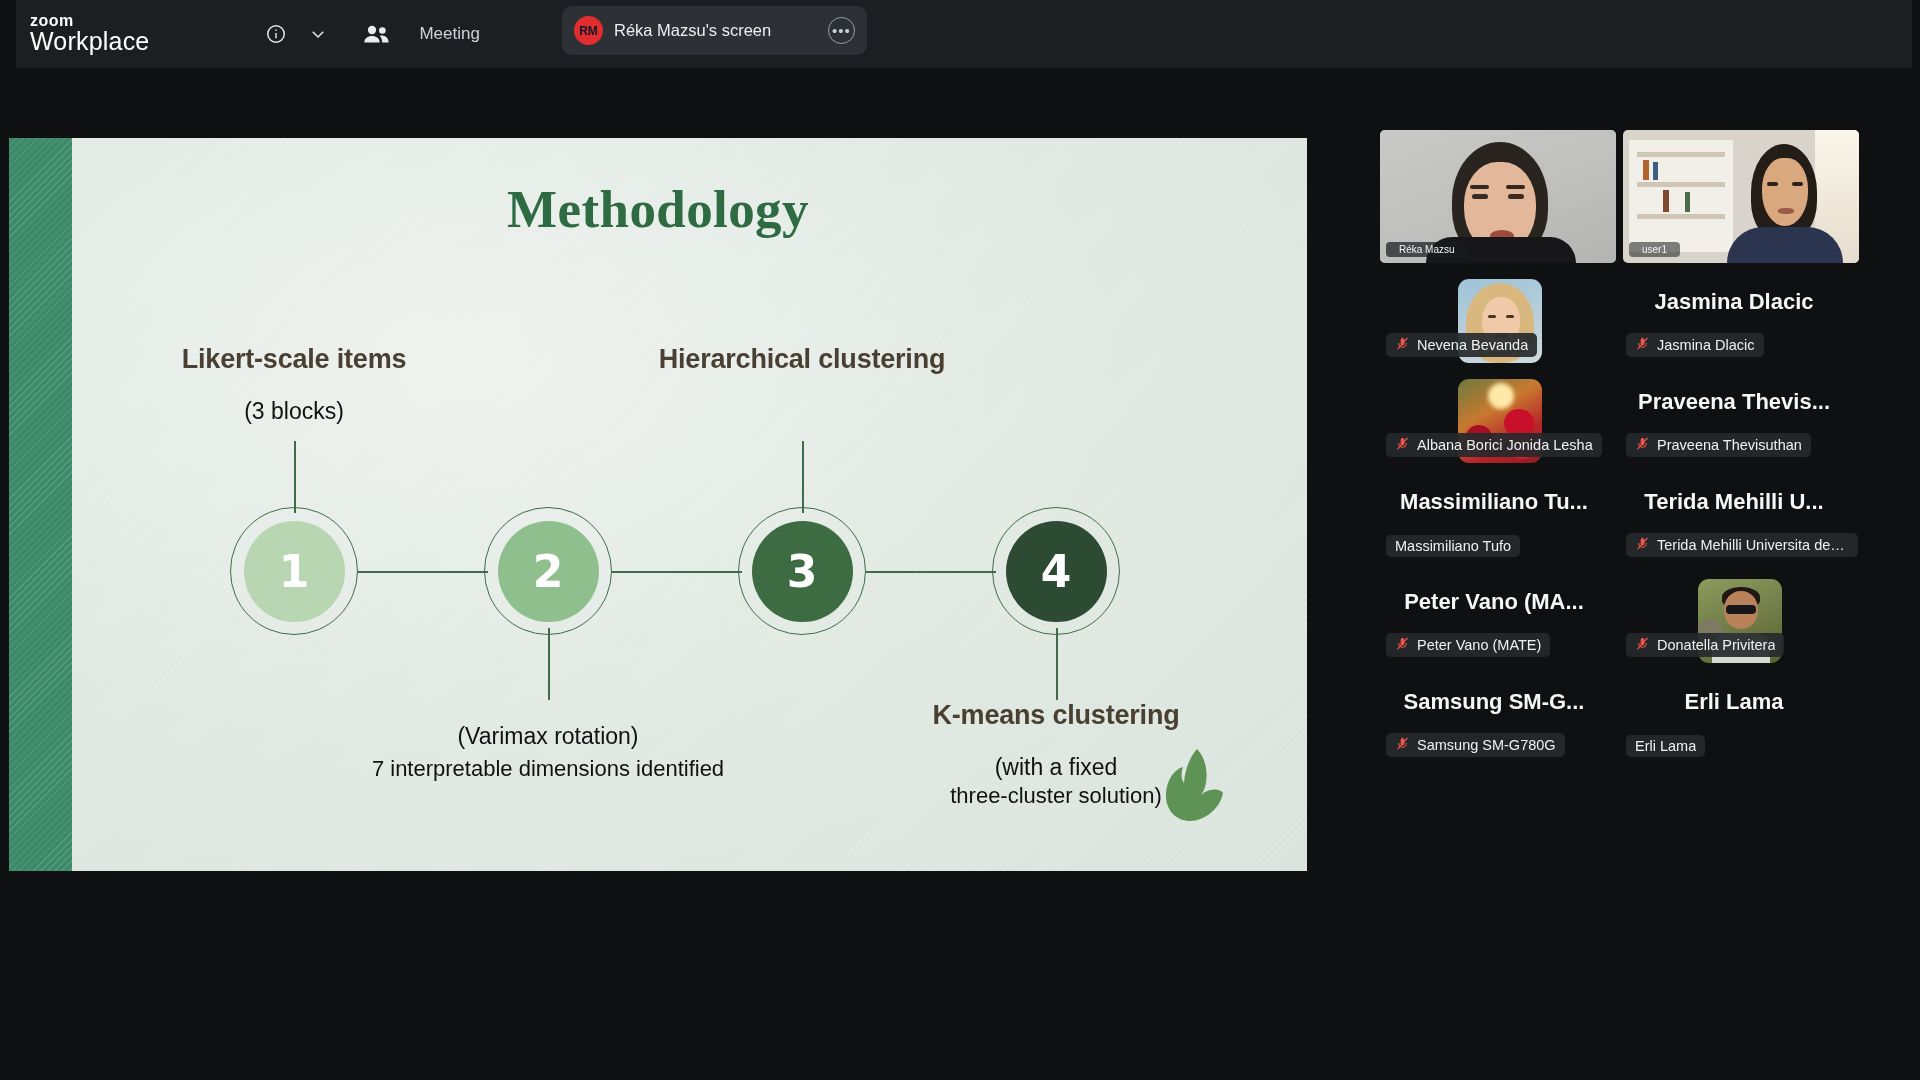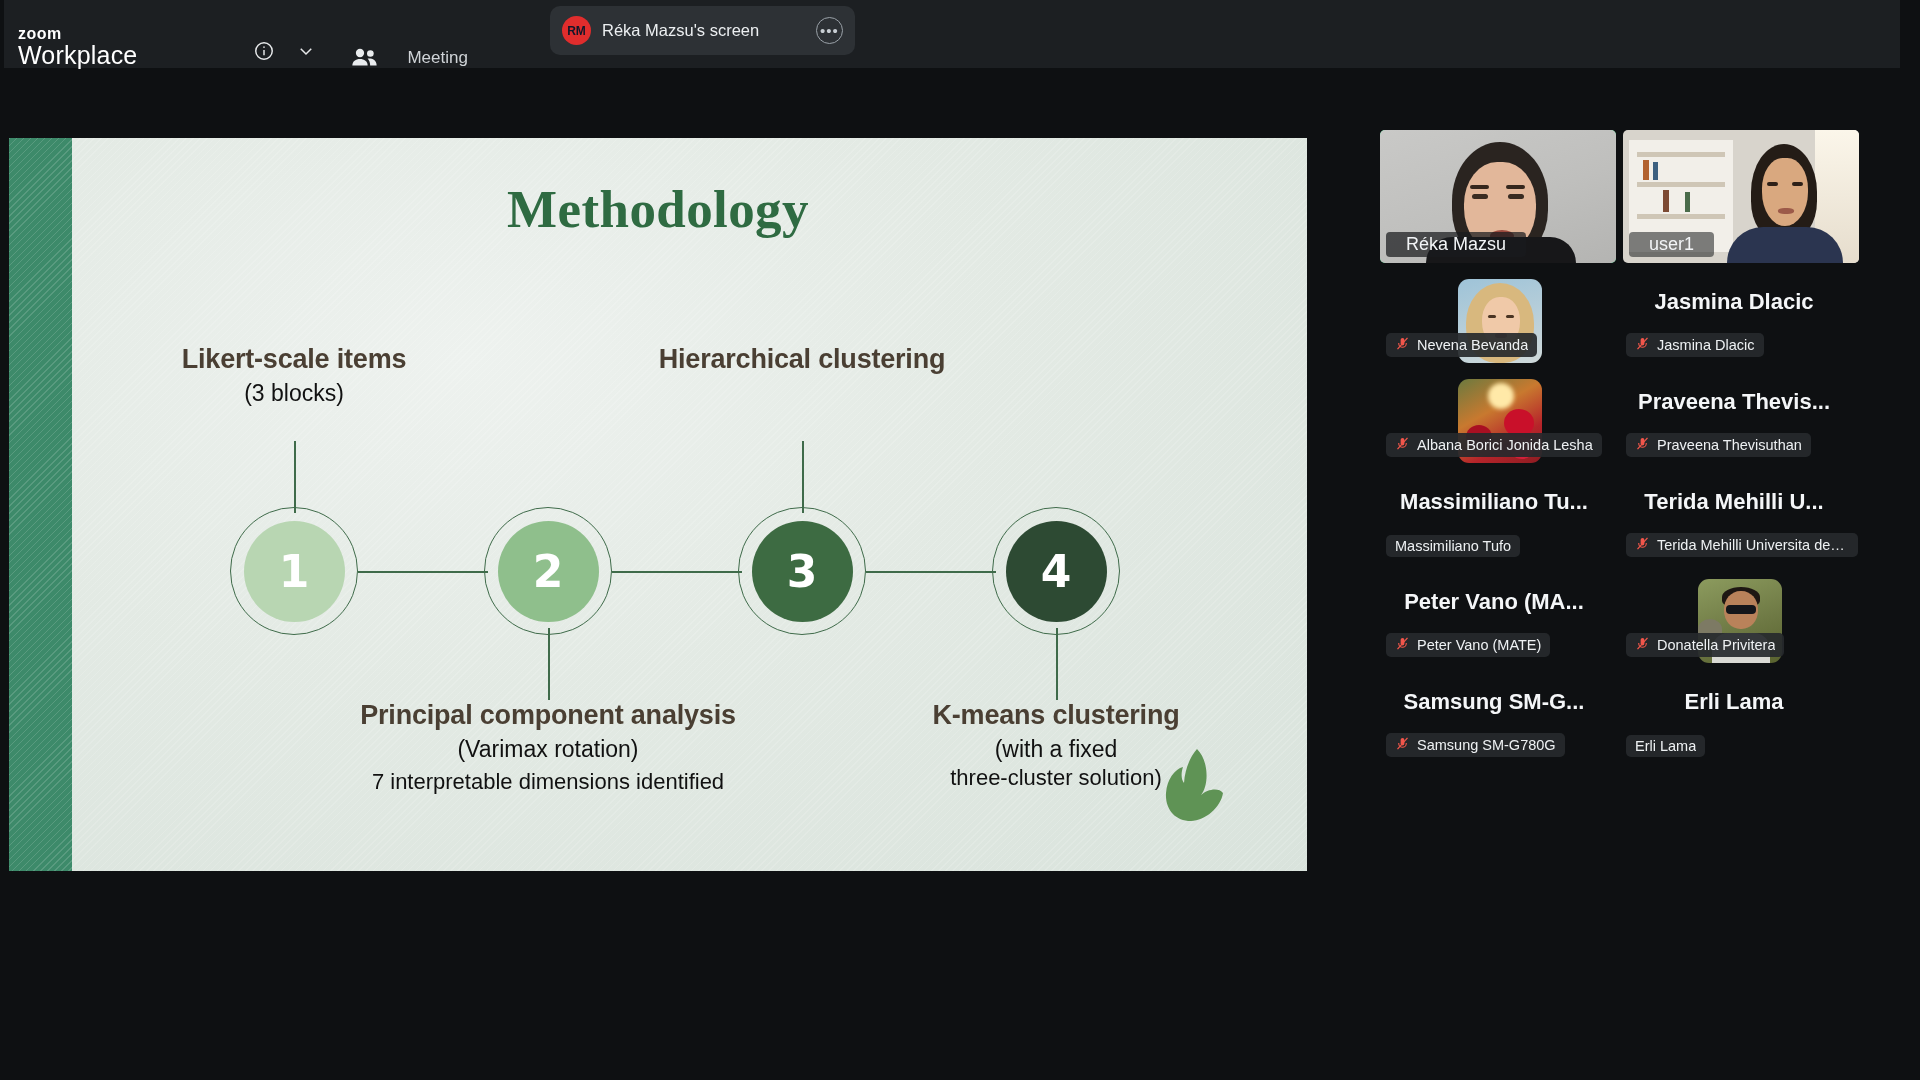--- a/index.html
+++ b/index.html
@@ -5,23 +5,23 @@
   * { box-sizing: border-box; margin: 0; padding: 0; }
   html, body {
     width: 1920px; height: 1080px;
     background: #0e1012;
     font-family: "Liberation Sans", sans-serif;
     overflow: hidden;
   }
 
   
   #topbar {
-    position: absolute; left: 4px; top: 0; width: 1896px; height: 68px;
+    position: absolute; left: 16px; top: 0; width: 1896px; height: 68px;
     background: #1c1f22;
-    display: flex; align-items: flex-end;
+    display: flex; align-items: center;
   }
   #zoom-logo { margin-left: 14px; line-height: 1.02; color: #ffffff; }
   #zoom-logo .lg-zoom { font-size: 16px; font-weight: 700; letter-spacing: .5px; }
   #zoom-logo .lg-wp { font-size: 25px; font-weight: 400; letter-spacing: .2px; }
 
   .tb-icon-btn {
     width: 34px; height: 34px; margin-left: 18px;
     display: flex; align-items: center; justify-content: center;
     color: #e6e8ea;
   }
@@ -98,38 +98,38 @@
   .connector {
     position: absolute; height: 1.6px; background: #3f6b4a; top: 63px;
   }
   .stem { position: absolute; width: 1.6px; background: #3f6b4a; }
 
   .lbl { position: absolute; text-align: center; }
   .lbl .t1 {
     font-size: 27px; font-weight: 700; color: #4a3f33;
     letter-spacing: -.2px; white-space: nowrap;
   }
-  .lbl .t2 { font-size: 23px; color: #111111; margin-top: 5px; }
+  .lbl .t2 { font-size: 23px; color: #111111; margin-top: 23px; }
   .lbl .t3 { font-size: 22px; color: #111111; margin-top: 6px; }
 
   #leaf { position: absolute; right: 78px; bottom: 40px; }
 
   
   #rail { position: absolute; left: 1380px; top: 130px; width: 480px; }
 
   #video-row { display: flex; gap: 7px; }
   .vtile {
     position: relative; width: 236px; height: 133px;
     border-radius: 5px; overflow: hidden; background: #23262a;
   }
   .vtile.active { outline: 3px solid #22e07a; outline-offset: -3px; }
   .vname {
     position: absolute; left: 6px; bottom: 6px;
     background: rgba(25,27,29,.72); color: #f2f4f6;
-    font-size: 18px; padding: 2px 20px; border-radius: 4px;
+    font-size: 10px; padding: 2px 13px; border-radius: 4px;
     max-width: 215px; overflow: hidden; white-space: nowrap;
   }
   .vtile.plain .vname { background: rgba(25,27,29,.55); }
 
   
   .cam-a { position:absolute; inset:0; background: linear-gradient(160deg,#c9c9c7 0%,#bfbfbd 55%,#b4b4b2 100%); }
   .cam-a .hair { position:absolute; left:72px; top:12px; width:96px; height:118px; border-radius:50% 50% 42% 42%; background:#2a2420; }
   .cam-a .face { position:absolute; left:84px; top:32px; width:72px; height:92px; border-radius:46% 46% 50% 50%; background:#e2b79a; }
   .cam-a .eyeL, .cam-a .eyeR { position:absolute; top:64px; width:16px; height:5px; border-radius:3px; background:#3a2c22; }
   .cam-a .eyeL { left:92px; } .cam-a .eyeR { left:128px; }
@@ -272,21 +272,20 @@
     <div class="lbl" style="left:22px; top:206px; width:400px;">
       <div class="t1">Likert-scale items</div>
       <div class="t2">(3 blocks)</div>
     </div>
 
     <div class="lbl" style="left:490px; top:206px; width:480px;">
       <div class="t1">Hierarchical clustering</div>
     </div>
 
     <div class="lbl" style="left:186px; top:562px; width:580px;">
-      <div class="t1">Principal component analysis</div>
       <div class="t2">(Varimax rotation)</div>
       <div class="t3">7 interpretable dimensions identified</div>
     </div>
 
     <div class="lbl" style="left:794px; top:562px; width:380px;">
       <div class="t1">K-means clustering</div>
       <div class="t2">(with a fixed</div>
       <div class="t3" style="margin-top:2px;">three-cluster solution)</div>
     </div>
   </div>

